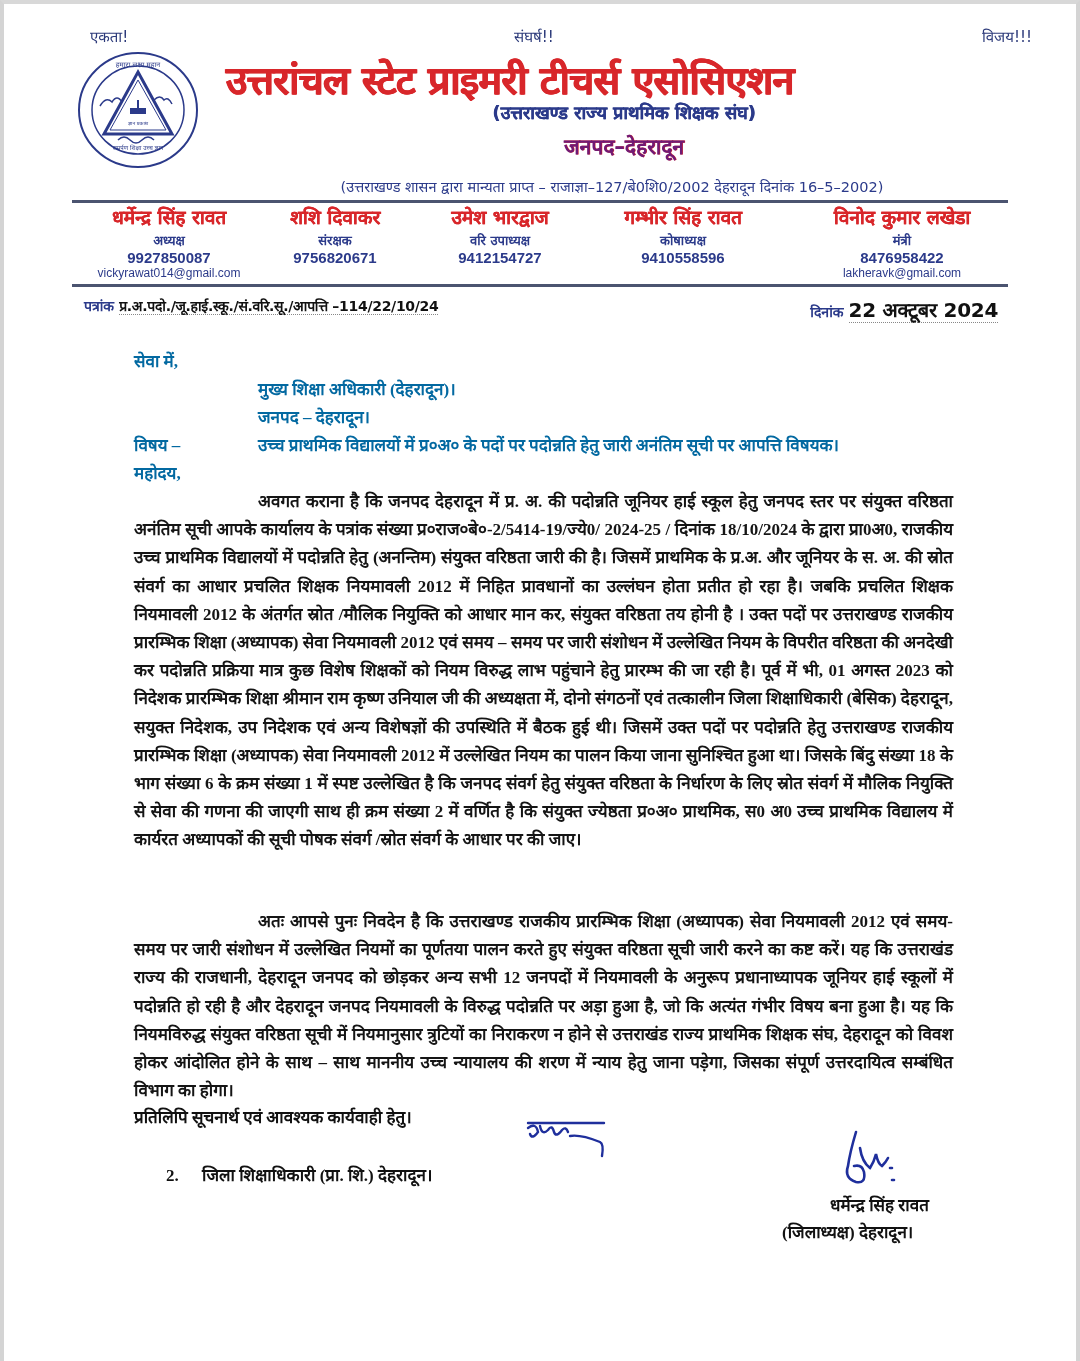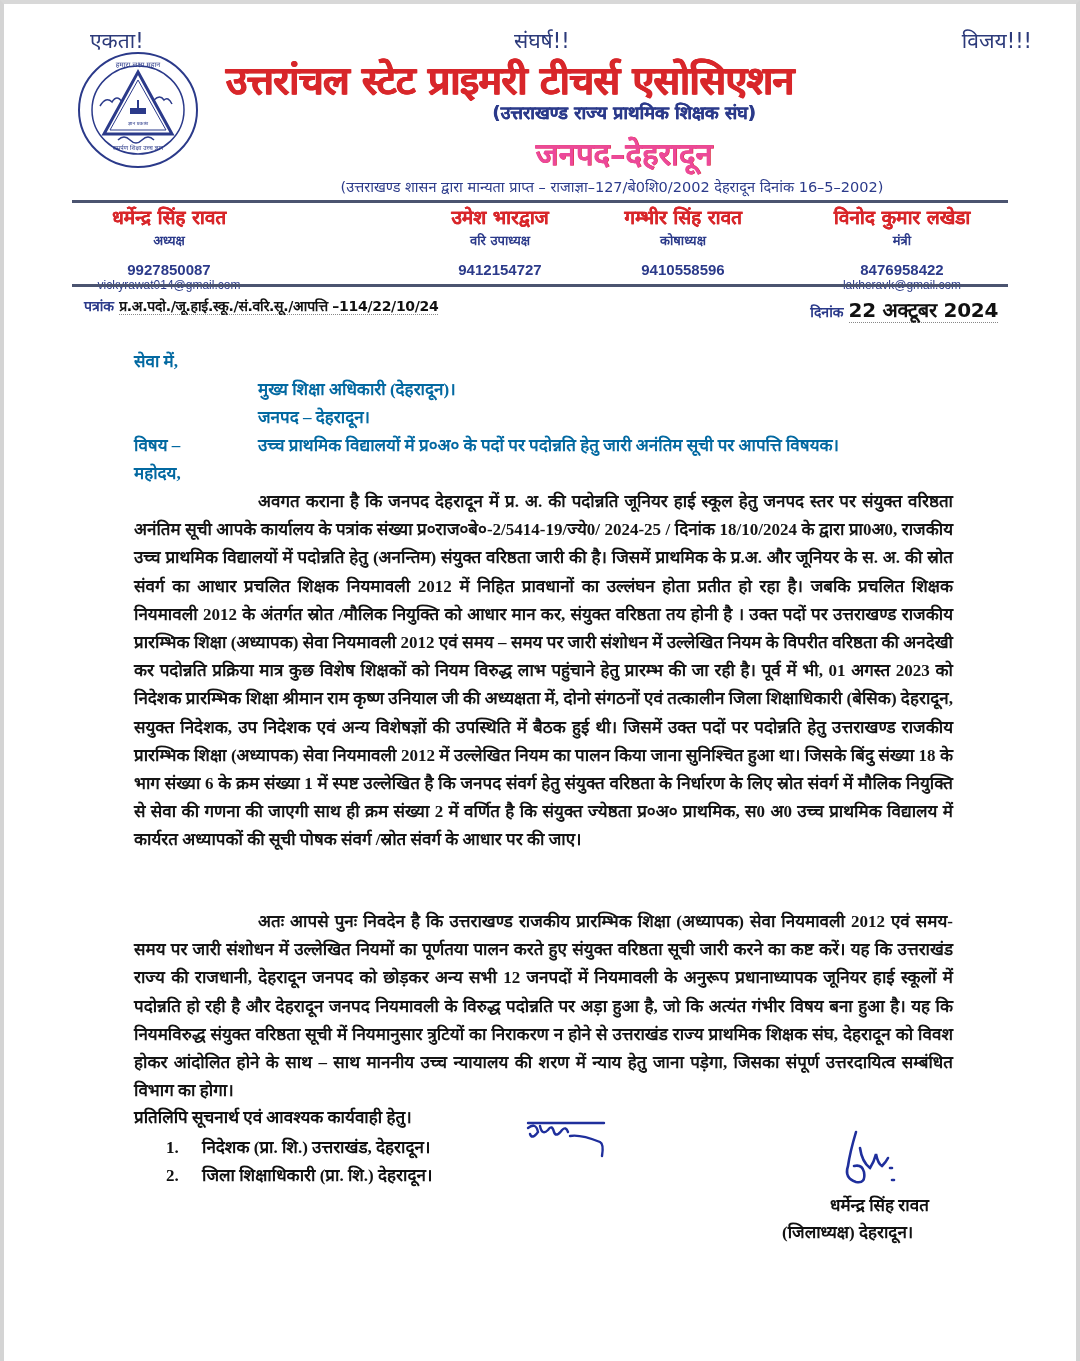--- a/index.html
+++ b/index.html
@@ -2,55 +2,55 @@
 <html><head>
 <meta charset="utf-8">
 <style>
   * { box-sizing: border-box; margin: 0; padding: 0; }
   html, body { width: 1080px; height: 1361px; background: #ffffff; overflow: hidden; }
   body { position: relative; font-family: "Liberation Serif", "DejaVu Serif", serif; color: #111; }
   .page-frame {
     position: absolute; left: 0; top: 0; width: 1080px; height: 1361px;
     border-left: 4px solid #d4d4d4; border-right: 4px solid #d4d4d4; border-top: 4px solid #d8d8d8;
   }
-  .slogan { position: absolute; top: 22px; font-family: "DejaVu Sans", sans-serif; font-size: 21px; color: #2c3a7a; }
+  .slogan { position: absolute; top: 22px; font-family: "DejaVu Sans", sans-serif; font-size: 15px; color: #2c3a7a; }
   #slogan-left { left: 86px; }
   #slogan-mid { left: 510px; }
   #slogan-right { right: 44px; }
 
   .logo { position: absolute; left: 72px; top: 46px; width: 124px; height: 120px; }
 
   .org-title {
     position: absolute; left: 222px; top: 48px; width: 780px;
     font-family: "DejaVu Sans", sans-serif; font-weight: 900; font-size: 39px; color: #d8262a;
     letter-spacing: -0.5px; white-space: nowrap; text-shadow: 0.6px 0 0 #d8262a, -0.6px 0 0 #d8262a;
   }
   .org-subtitle {
     position: absolute; left: 340px; top: 96px; width: 560px; text-align: center;
     font-family: "DejaVu Sans", sans-serif; font-weight: bold; font-size: 18px; color: #2b3a8a;
     white-space: nowrap; text-shadow: 0.4px 0 0 #2b3a8a;
   }
   .org-district {
     position: absolute; left: 470px; top: 128px; width: 300px; text-align: center;
-    font-family: "DejaVu Sans", sans-serif; font-weight: bold; font-size: 31px; color: #ec4899;
+    font-family: "DejaVu Sans", sans-serif; font-weight: bold; font-size: 21px; color: #701a75;
     white-space: nowrap; text-shadow: 0.5px 0 0 #d8262a;
   }
   .recognition {
     position: absolute; left: 228px; top: 172px; width: 760px; text-align: center;
     font-family: "DejaVu Sans", sans-serif; font-size: 14.5px; color: #2b3a8a; white-space: nowrap;
   }
   .rule { position: absolute; left: 68px; width: 936px; height: 3px; background: #4b5470; }
   #rule-1 { top: 196px; }
   #rule-2 { top: 280px; }
 
   .officers { position: absolute; left: 68px; top: 200px; width: 936px; height: 78px; }
   .officer { position: absolute; top: 0; text-align: center; }
   .officer .name { font-family: "DejaVu Sans", sans-serif; font-weight: bold; font-size: 19px; color: #d8262a; white-space: nowrap; text-shadow: 0.3px 0 0 #d8262a; }
   .officer .role { font-family: "DejaVu Sans", sans-serif; font-weight: bold; font-size: 13px; color: #2b3a8a; margin-top: 1px; }
-  .officer .phone { font-family: "Liberation Sans", sans-serif; font-weight: bold; font-size: 15px; color: #2b3a8a; margin-top: 12px; }
+  .officer .phone { font-family: "Liberation Sans", sans-serif; font-weight: bold; font-size: 15px; color: #2b3a8a; margin-top: 0px; }
   .officer .email { font-family: "Liberation Sans", sans-serif; font-size: 12px; color: #2b3a8a; }
   #officer-0 { left: 2px; width: 190px; }
   #officer-1 { left: 192px; width: 142px; }
   #officer-2 { left: 348px; width: 160px; }
   #officer-3 { left: 516px; width: 190px; }
   #officer-4 { left: 720px; width: 220px; }
 
   .ref-row { position: absolute; top: 292px; font-family: "DejaVu Sans", sans-serif; }
   .ref-label { color: #2b3a8a; font-size: 14px; font-weight: bold; }
   .ref-value { color: #111; font-weight: bold; font-size: 14px; border-bottom: 1px dotted #888; letter-spacing: -0.3px; }
@@ -110,20 +110,25 @@
 
   <div class="rule" id="rule-1"></div>
 
   <div class="officers">
     <div class="officer" id="officer-0">
       <div class="name">धर्मेन्द्र सिंह रावत</div>
       <div class="role">अध्यक्ष</div>
       <div class="phone">9927850087</div>
       <div class="email">vickyrawat014@gmail.com</div>
     </div>
+    <div class="officer" id="officer-1">
+      <div class="name">शशि दिवाकर</div>
+      <div class="role">संरक्षक</div>
+      <div class="phone">9756820671</div>
+    </div>
     <div class="officer" id="officer-2">
       <div class="name">उमेश भारद्वाज</div>
       <div class="role">वरि उपाध्यक्ष</div>
       <div class="phone">9412154727</div>
     </div>
     <div class="officer" id="officer-3">
       <div class="name">गम्भीर सिंह रावत</div>
       <div class="role">कोषाध्यक्ष</div>
       <div class="phone">9410558596</div>
     </div>
@@ -150,23 +155,20 @@
   <div class="body-text" id="addressee-1">मुख्य शिक्षा अधिकारी (देहरादून)।</div>
   <div class="body-text" id="addressee-2">जनपद – देहरादून।</div>
   <div class="body-text" id="subject-label">विषय –</div>
   <div class="body-text" id="subject-text">उच्च प्राथमिक विद्यालयों में प्र०अ० के पदों पर पदोन्नति हेतु जारी अनंतिम सूची पर आपत्ति विषयक।</div>
   <div class="body-text" id="greeting">महोदय,</div>
 
   <p class="para" id="para-1">अवगत कराना है कि जनपद देहरादून में प्र. अ. की पदोन्नति जूनियर हाई स्कूल हेतु जनपद स्तर पर संयुक्त वरिष्ठता अनंतिम सूची आपके कार्यालय के पत्रांक संख्या प्र०राज०बे०-2/5414-19/ज्ये0/ 2024-25 / दिनांक 18/10/2024 के द्वारा प्रा0अ0, राजकीय उच्च प्राथमिक विद्यालयों में पदोन्नति हेतु (अनन्तिम) संयुक्त वरिष्ठता जारी की है। जिसमें प्राथमिक के प्र.अ. और जूनियर के स. अ. की स्रोत संवर्ग का आधार प्रचलित शिक्षक नियमावली 2012 में निहित प्रावधानों का उल्लंघन होता प्रतीत हो रहा है। जबकि प्रचलित शिक्षक नियमावली 2012 के अंतर्गत स्रोत /मौलिक नियुक्ति को आधार मान कर, संयुक्त वरिष्ठता तय होनी है । उक्त पदों पर उत्तराखण्ड राजकीय प्रारम्भिक शिक्षा (अध्यापक) सेवा नियमावली 2012 एवं समय – समय पर जारी संशोधन में उल्लेखित नियम के विपरीत वरिष्ठता की अनदेखी कर पदोन्नति प्रक्रिया मात्र कुछ विशेष शिक्षकों को नियम विरुद्ध लाभ पहुंचाने हेतु प्रारम्भ की जा रही है। पूर्व में भी, 01 अगस्त 2023 को निदेशक प्रारम्भिक शिक्षा श्रीमान राम कृष्ण उनियाल जी की अध्यक्षता में, दोनो संगठनों एवं तत्कालीन जिला शिक्षाधिकारी (बेसिक) देहरादून, सयुक्त निदेशक, उप निदेशक एवं अन्य विशेषज्ञों की उपस्थिति में बैठक हुई थी। जिसमें उक्त पदों पर पदोन्नति हेतु उत्तराखण्ड राजकीय प्रारम्भिक शिक्षा (अध्यापक) सेवा नियमावली 2012 में उल्लेखित नियम का पालन किया जाना सुनिश्चित हुआ था। जिसके बिंदु संख्या 18 के भाग संख्या 6 के क्रम संख्या 1 में स्पष्ट उल्लेखित है कि जनपद संवर्ग हेतु संयुक्त वरिष्ठता के निर्धारण के लिए स्रोत संवर्ग में मौलिक नियुक्ति से सेवा की गणना की जाएगी साथ ही क्रम संख्या 2 में वर्णित है कि संयुक्त ज्येष्ठता प्र०अ० प्राथमिक, स0 अ0 उच्च प्राथमिक विद्यालय में कार्यरत अध्यापकों की सूची पोषक संवर्ग /स्रोत संवर्ग के आधार पर की जाए।</p>
   <p class="para" id="para-2">अतः आपसे पुनः निवदेन है कि उत्तराखण्ड राजकीय प्रारम्भिक शिक्षा (अध्यापक) सेवा नियमावली 2012 एवं समय-समय पर जारी संशोधन में उल्लेखित नियमों का पूर्णतया पालन करते हुए संयुक्त वरिष्ठता सूची जारी करने का कष्ट करें। यह कि उत्तराखंड राज्य की राजधानी, देहरादून जनपद को छोड़कर अन्य सभी 12 जनपदों में नियमावली के अनुरूप प्रधानाध्यापक जूनियर हाई स्कूलों में पदोन्नति हो रही है और देहरादून जनपद नियमावली के विरुद्ध पदोन्नति पर अड़ा हुआ है, जो कि अत्यंत गंभीर विषय बना हुआ है। यह कि नियमविरुद्ध संयुक्त वरिष्ठता सूची में नियमानुसार त्रुटियों का निराकरण न होने से उत्तराखंड राज्य प्राथमिक शिक्षक संघ, देहरादून को विवश होकर आंदोलित होने के साथ – साथ माननीय उच्च न्यायालय की शरण में न्याय हेतु जाना पड़ेगा, जिसका संपूर्ण उत्तरदायित्व सम्बंधित विभाग का होगा।</p>
 
   <div id="cc-heading">प्रतिलिपि सूचनार्थ एवं आवश्यक कार्यवाही हेतु।</div>
-  <div class="cc-item" id="cc-item-0">
-    <span class="num">1.</span><span>निदेशक (प्रा. शि.) उत्तराखंड, देहरादून।</span>
-  </div>
   <div class="cc-item" id="cc-item-1">
     <span class="num">2.</span><span>जिला शिक्षाधिकारी (प्रा. शि.) देहरादून।</span>
   </div>
 
   <svg class="stamp-sig" viewBox="0 0 84 42">
     <path d="M4 8 q8 -6 10 4 q-6 8 -8 2 M16 6 q2 10 8 4 q4 -6 6 2 q2 6 8 -2 q4 -4 6 2 M4 3 h76 M46 16 q10 -2 30 6 q4 2 2 14" fill="none" stroke="#1f2f9c" stroke-width="2.4" stroke-linecap="round"></path>
   </svg>
 
   <svg class="signature" viewBox="0 0 72 70">
     <path d="M26 4 q-6 20 -8 34 q-4 12 8 16 q10 2 8 -10 q-2 -8 -10 -6 M30 20 q2 14 10 20 q4 -6 6 -14 q2 10 6 12 q4 -4 6 -8 M60 40 l2 0 M62 52 l2 0" fill="none" stroke="#1f2f9c" stroke-width="2.6" stroke-linecap="round"></path>

